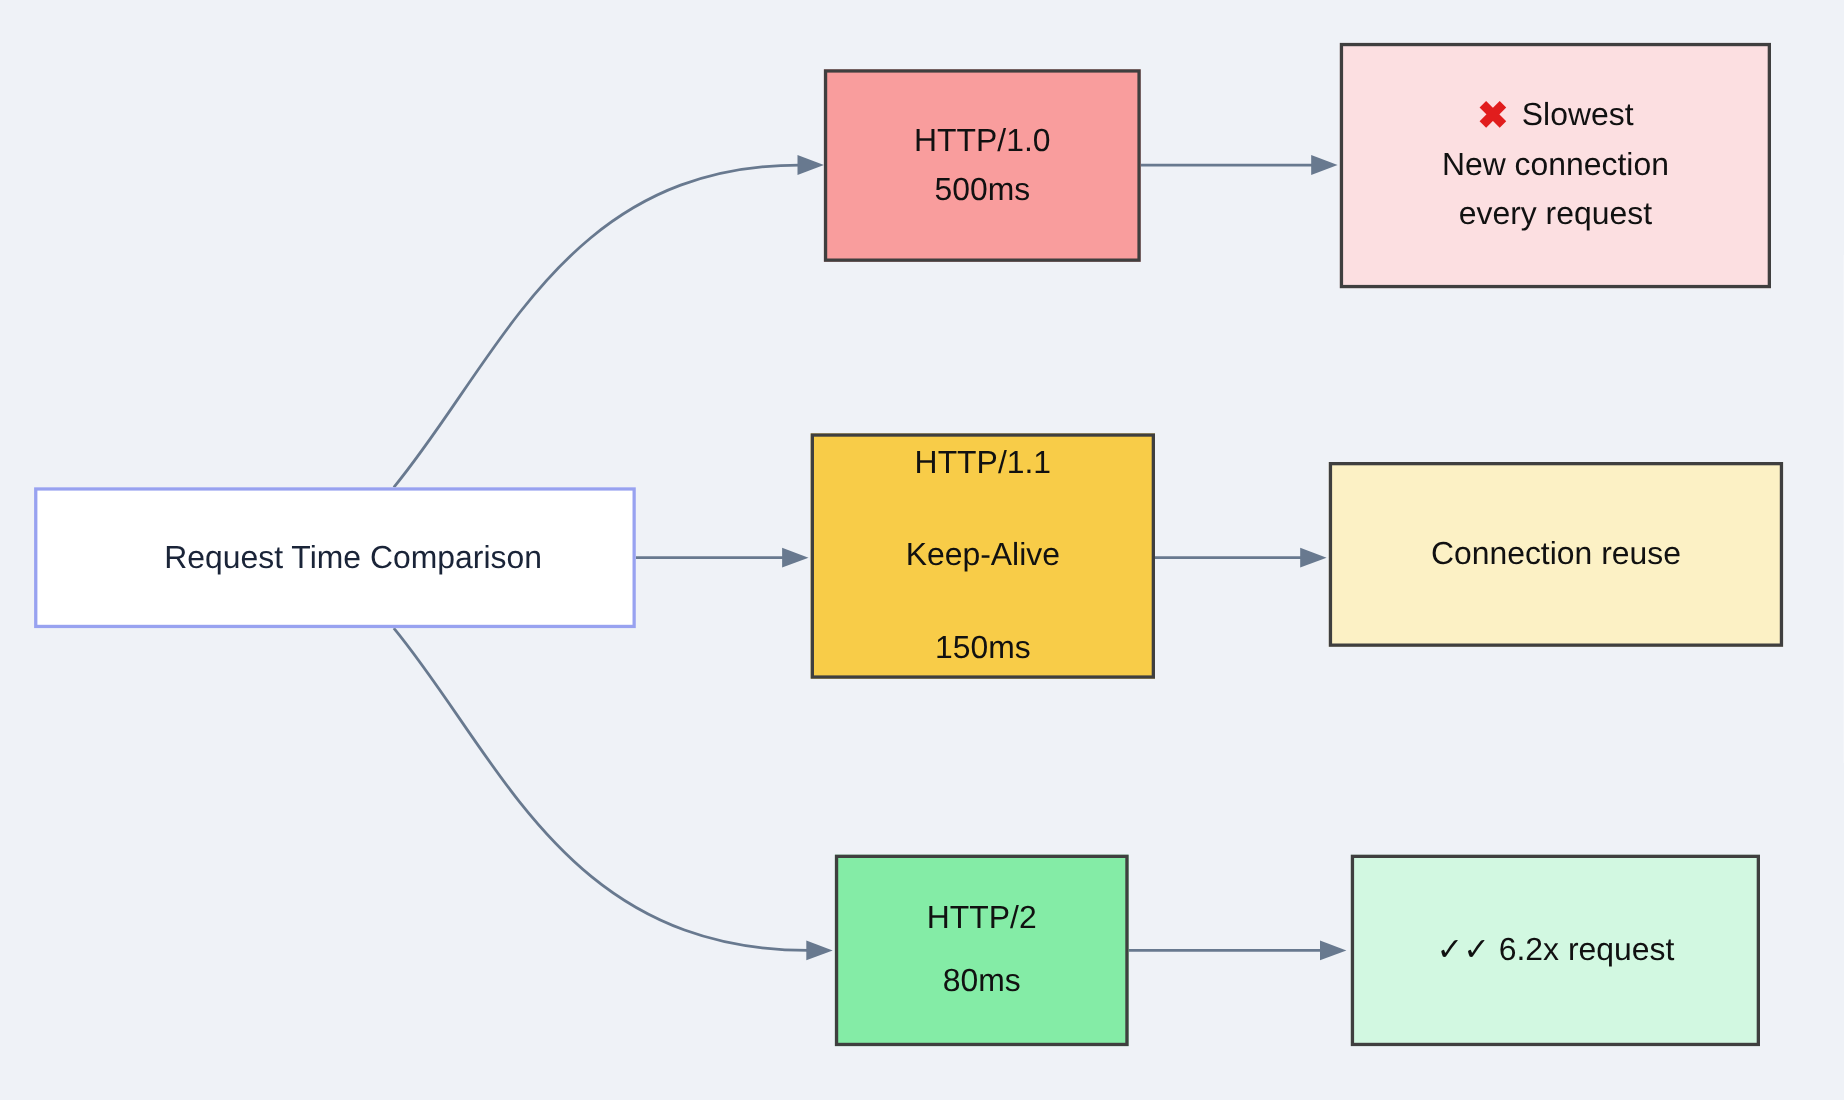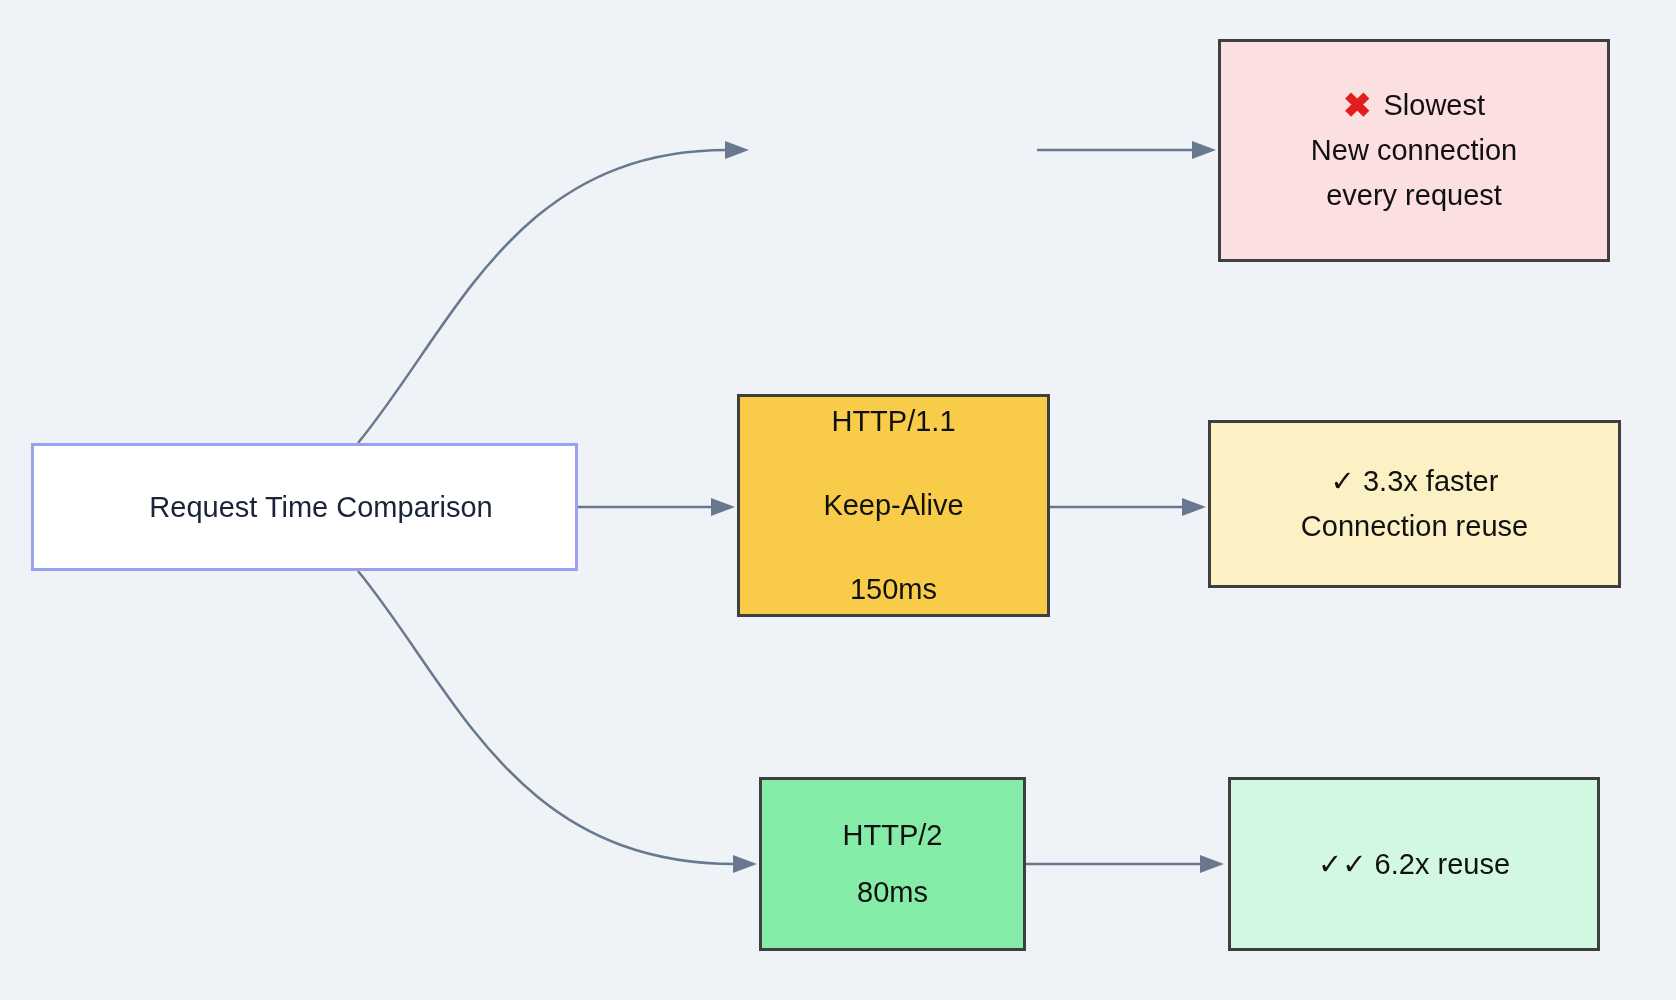--- a/index.html
+++ b/index.html
@@ -77,43 +77,46 @@
     <polygon points="1206,507 1182,498 1182,516" fill="#68798f"></polygon>
 
     <path class="edge" d="M 1026 864 L 1202 864" stroke="#68798f"></path>
     <polygon points="1224,864 1200,855 1200,873" fill="#68798f"></polygon>
   </svg>
 
   <div class="node node-root" style="background-color: rgb(255, 255, 255); border-color: rgb(152, 162, 240); color: rgb(26, 36, 56);">
     <div class="line">Request Time Comparison</div>
   </div>
 
+  <div class="node node-http10" style="background-color: rgb(249, 157, 157); border-color: rgb(63, 63, 63);">
+    <div class="line">HTTP/1.0</div>
+    <div class="line">500ms</div>
+  </div>
 
   <div class="node node-slowest" style="background-color: rgb(252, 223, 225); border-color: rgb(63, 63, 63);">
     <div class="line line-with-icon">
       <span class="cross" style="color: rgb(225, 29, 29);">✖</span>
       <span>Slowest</span>
     </div>
     <div class="line">New connection</div>
     <div class="line">every request</div>
   </div>
 
   <div class="node node-http11" style="background-color: rgb(248, 204, 72); border-color: rgb(63, 63, 63);">
     <div class="line">HTTP/1.1</div>
     <div class="line">Keep-Alive</div>
     <div class="line">150ms</div>
   </div>
 
   <div class="node node-faster33" style="background-color: rgb(252, 241, 197); border-color: rgb(63, 63, 63);">
-    <div class="line">✓ 3.3x faster</div>
     <div class="line">Connection reuse</div>
   </div>
 
   <div class="node node-http2" style="background-color: rgb(132, 236, 166); border-color: rgb(63, 63, 63); gap: 12px;">
     <div class="line">HTTP/2</div>
     <div class="line">80ms</div>
   </div>
 
   <div class="node node-faster62" style="background-color: rgb(210, 248, 225); border-color: rgb(63, 63, 63);">
-    <div class="line">✓✓ 6.2x reuse</div>
+    <div class="line">✓✓ 6.2x request</div>
   </div>
 
 </div>
 
 </body></html>

